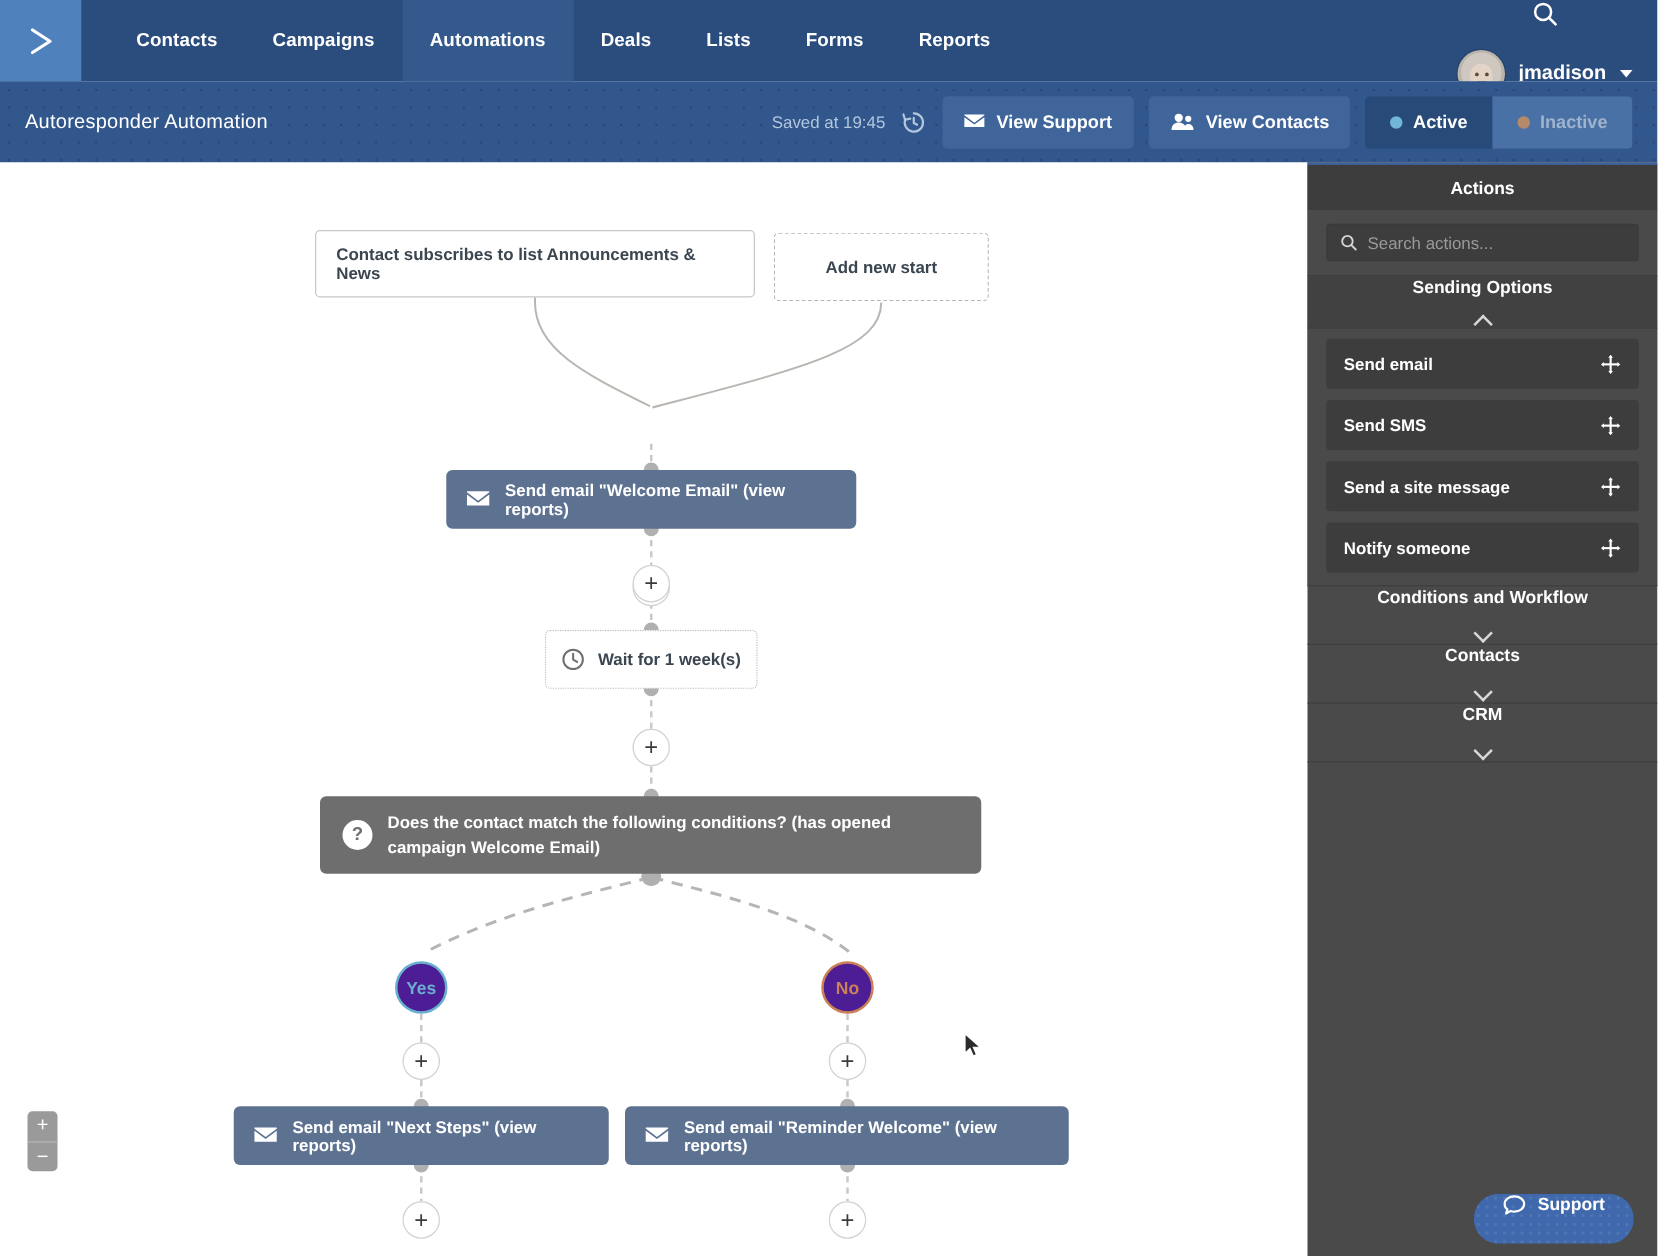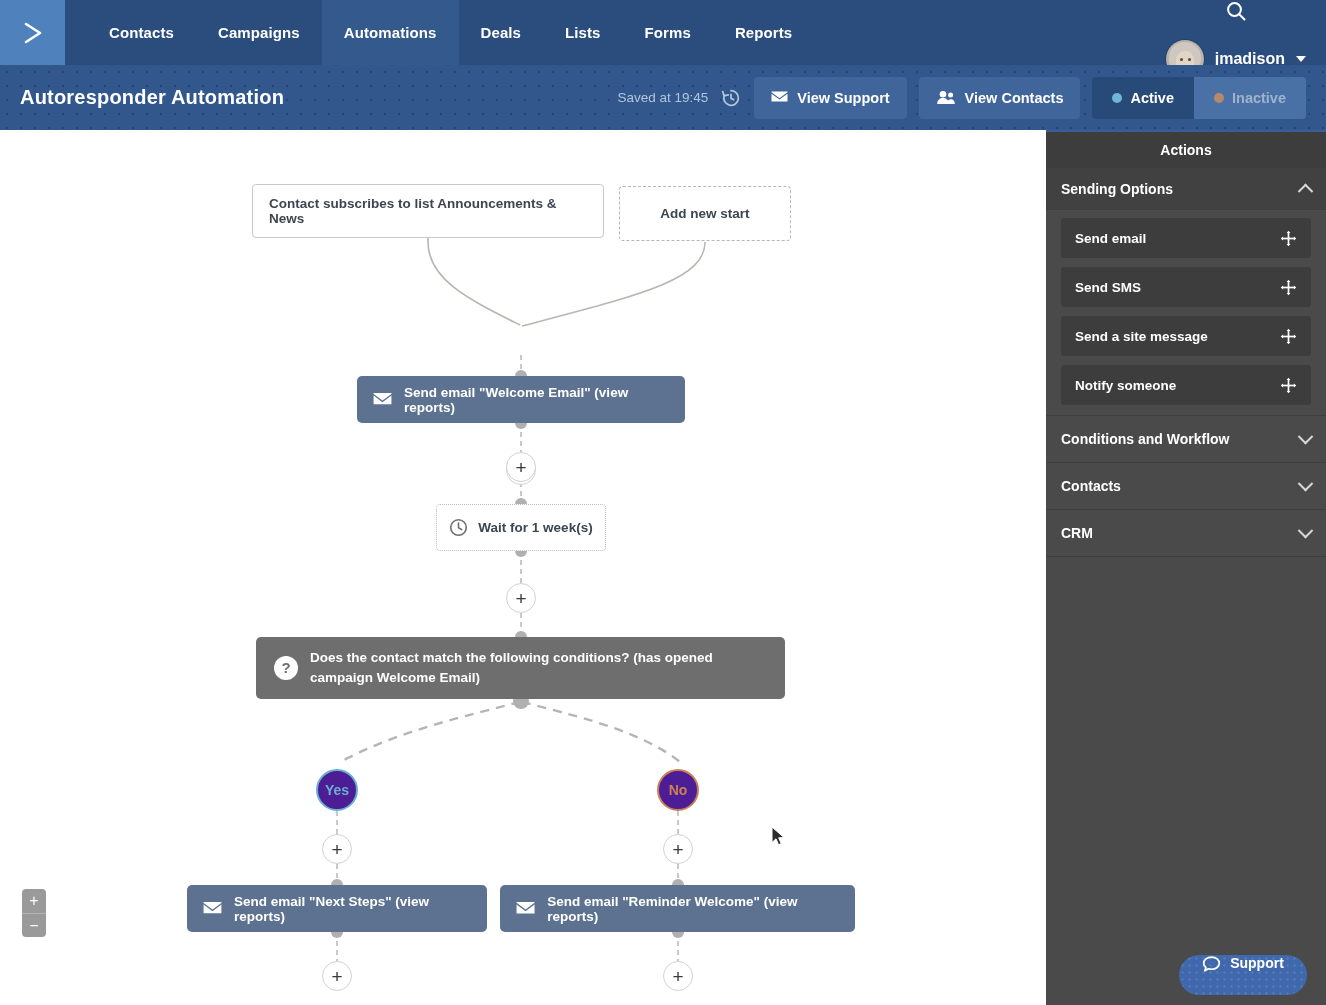--- a/index.html
+++ b/index.html
@@ -58,21 +58,21 @@
 
   
   .subheader {
     position: absolute; top: 65px; left: 0; width: 1326px; height: 65px;
     background: #31578c;
     background-image: radial-gradient(circle, rgba(20,48,90,.45) 1px, transparent 1.2px);
     background-size: 14px 14px;
     display: flex; align-items: center; padding: 0 20px;
   }
   .page-title {
-    color: #ffffff; font-size: 20px; font-weight: bold; letter-spacing: .2px;
+    color: #ffffff; font-size: 16px; font-weight: normal; letter-spacing: .2px;
   }
   .subheader-right { margin-left: auto; display: flex; align-items: center; gap: 12px; }
   .saved-at { color: #b4c6de; font-size: 13.5px; }
   .history-icon { cursor: pointer; display:flex; }
   .btn-hdr {
     height: 42px; padding: 0 17px; border-radius: 4px;
     background: #3f659b; color: #ffffff; font-size: 14.5px; font-weight: bold;
     display: flex; align-items: center; gap: 9px; cursor: pointer;
     border: none; white-space: nowrap;
   }
@@ -189,21 +189,21 @@
   }
   .search-box input {
     flex: 1; background: transparent; border: none; outline: none;
     color: #e6e6e6; font-size: 13.5px; font-family: "Liberation Sans", sans-serif;
   }
   .search-box input::placeholder { color: #9a9a9a; }
 
   .section-head {
     height: 42px; display: flex; align-items: center; justify-content: space-between;
     padding: 0 15px; color: #ffffff; font-size: 14px; font-weight: bold;
-    cursor: pointer; border-bottom: 1px solid #3f3f3f;
+    cursor: pointer; border-bottom: 1px solid #3f3f3f; flex-direction: column;
   }
   .section-head.open { background: #414141; }
   .chev { width: 11px; height: 11px; border-right: 2px solid #d8d8d8; border-bottom: 2px solid #d8d8d8; }
   .chev.down { transform: rotate(45deg) translate(-2px,-2px); }
   .chev.up   { transform: rotate(-135deg) translate(-2px,-2px); }
 
   .section-body { padding: 8px 15px 10px; background: #4a4a4a; border-bottom: 1px solid #3f3f3f; }
   .action-item {
     height: 40px; background: #3d3d3d; border-radius: 3px; margin-bottom: 9px;
     display: flex; align-items: center; justify-content: space-between;
@@ -441,20 +441,29 @@
     </div>
 
     <svg class="cursor-arrow" viewBox="0 0 15 21">
       <path d="M1 1 L1 16.5 L5 12.8 L7.6 18.8 L10.2 17.6 L7.7 11.8 L13 11.6 Z" fill="#2b2b2b" stroke="#ffffff" stroke-width="1"></path>
     </svg>
   </div>
 
   <div class="sidebar">
     <div class="sidebar-title">Actions</div>
 
+    <div class="search-wrap">
+      <div class="search-box">
+        <svg width="14" height="14" viewBox="0 0 16 16">
+          <circle cx="6.8" cy="6.8" r="4.8" fill="none" stroke="#d6d6d6" stroke-width="1.7"></circle>
+          <line x1="10.4" y1="10.4" x2="14.4" y2="14.4" stroke="#d6d6d6" stroke-width="1.7" stroke-linecap="round"></line>
+        </svg>
+        <input type="text" placeholder="Search actions..." value="" style="">
+      </div>
+    </div>
 
     <div class="section-head open">
       <span>Sending Options</span>
       <span class="chev up"></span>
     </div>
     <div class="section-body">
       <div class="action-item">
         <span>Send email</span>
         <svg width="17" height="17" viewBox="0 0 18 18">
           <path d="M9 0.8 L11 3.3 H7 Z M9 17.2 L11 14.7 H7 Z M0.8 9 L3.3 7 V11 Z M17.2 9 L14.7 7 V11 Z" fill="#ffffff"></path>

